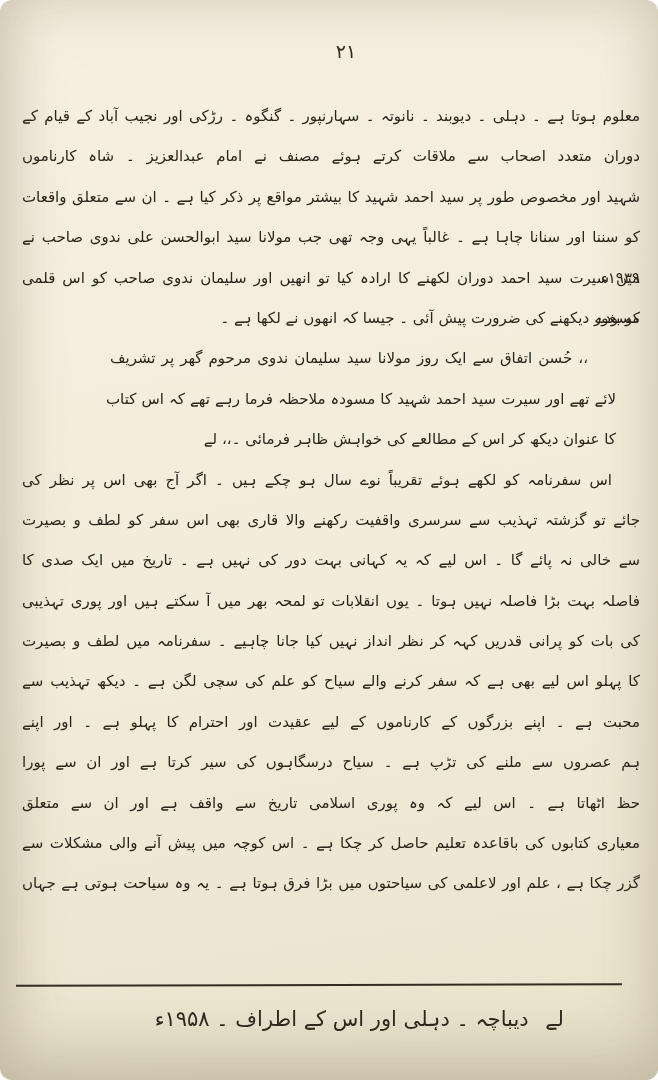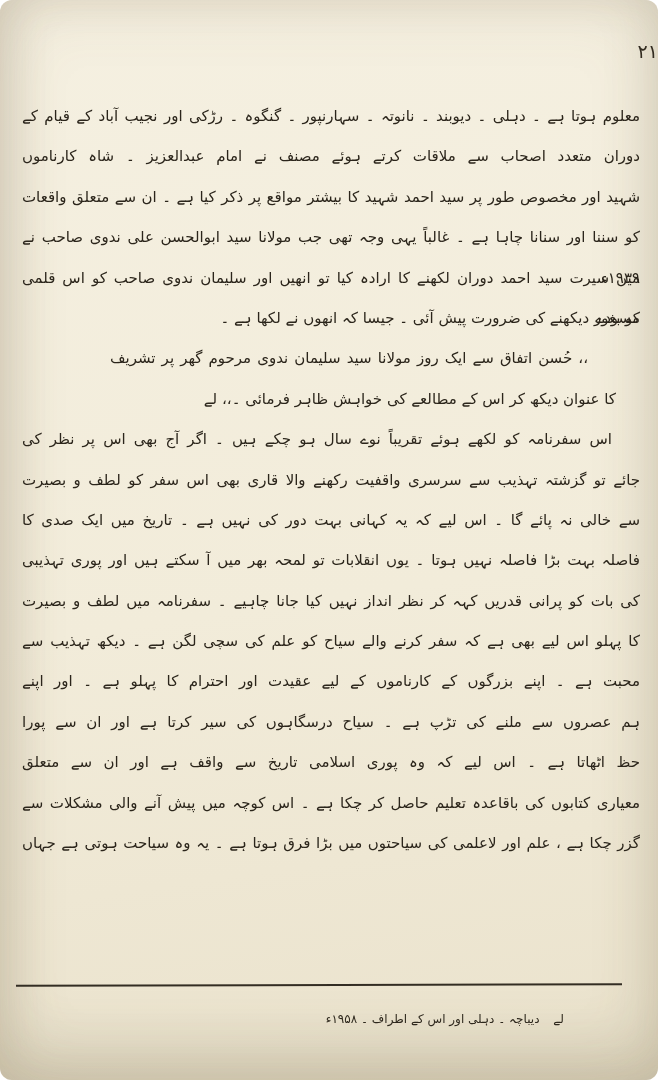--- a/index.html
+++ b/index.html
@@ -9,21 +9,21 @@
     margin:0;
     background:linear-gradient(172deg,#f5f0e1 0%,#f2ecda 55%,#eae2cc 100%);
     border-radius:12px;
     overflow:hidden;
     box-shadow:inset 0 0 70px rgba(122,104,66,.16), inset 0 -35px 60px rgba(95,84,56,.14), inset 12px 0 40px rgba(110,95,60,.08);
     font-family:"DejaVu Sans",sans-serif;
     color:#2b251b;
   }
   .page-number{
     position:absolute;top:40px;left:0;width:100%;
-    padding-left:34px;box-sizing:border-box;
+    text-align:center;padding-left:34px;box-sizing:border-box;
     font-size:19px;letter-spacing:1px;color:#332c21;
   }
   .textblock{
     position:absolute;top:96px;right:18px;left:22px;
     direction:rtl;
   }
   .line{
     height:40.4px;line-height:40.4px;
     font-size:15px;
     direction:rtl;
@@ -38,40 +38,41 @@
   .line.q1{padding-right:52px;padding-left:88px;}
   .line.q{padding-right:24px;padding-left:84px;}
   .line.qend{padding-right:24px;padding-left:84px;text-align:center;text-align-last:right;}
   .footnote-divider{
     position:absolute;top:984px;left:16px;right:36px;
     height:2px;background:#332d23;
     transform:rotate(-0.12deg);
   }
   .footnote{
     position:absolute;top:1002px;right:94px;
-    direction:rtl;font-size:12px;line-height:34px;color:#2e281d;
+    direction:rtl;font-size:21px;line-height:34px;color:#2e281d;
     white-space:nowrap;
   }
   .footnote .marker{margin-left:10px;}
 </style>
 </head>
 <body>
 
 <div class="page">
 
   <div class="page-number">۲۱</div>
 
   <div class="textblock">
       <div class="line j">معلوم ہوتا ہے ۔ دہلی ۔ دیوبند ۔ نانوتہ ۔ سہارنپور ۔ گنگوہ ۔ رڑکی اور نجیب آباد کے قیام کے</div>
       <div class="line j">دوران متعدد اصحاب سے ملاقات کرتے ہوئے مصنف نے امام عبدالعزیز ۔ شاہ کارناموں</div>
       <div class="line j">شہید اور مخصوص طور پر سید احمد شہید کا بیشتر مواقع پر ذکر کیا ہے ۔ ان سے متعلق واقعات</div>
       <div class="line j">کو سننا اور سنانا چاہا ہے ۔ غالباً یہی وجہ تھی جب مولانا سید ابوالحسن علی ندوی صاحب نے ۱۹۳۹ء</div>
       <div class="line j">میں سیرت سید احمد دوران لکھنے کا ارادہ کیا تو انھیں اور سلیمان ندوی صاحب کو اس قلمی مسودے</div>
       <div class="line end">کو بغور دیکھنے کی ضرورت پیش آئی ۔ جیسا کہ انھوں نے لکھا ہے ۔</div>
       <div class="line q1">،، حُسن اتفاق سے ایک روز مولانا سید سلیمان ندوی مرحوم گھر پر تشریف</div>
+      <div class="line q">لائے تھے اور سیرت سید احمد شہید کا مسودہ ملاحظہ فرما رہے تھے کہ اس کتاب</div>
       <div class="line qend">کا عنوان دیکھ کر اس کے مطالعے کی خواہش ظاہر فرمائی ۔،، لے</div>
       <div class="line p1">اس سفرنامہ کو لکھے ہوئے تقریباً نوے سال ہو چکے ہیں ۔ اگر آج بھی اس پر نظر کی</div>
       <div class="line j">جائے تو گزشتہ تہذیب سے سرسری واقفیت رکھنے والا قاری بھی اس سفر کو لطف و بصیرت</div>
       <div class="line j">سے خالی نہ پائے گا ۔ اس لیے کہ یہ کہانی بہت دور کی نہیں ہے ۔ تاریخ میں ایک صدی کا</div>
       <div class="line j">فاصلہ بہت بڑا فاصلہ نہیں ہوتا ۔ یوں انقلابات تو لمحہ بھر میں آ سکتے ہیں اور پوری تہذیبی</div>
       <div class="line j">کی بات کو پرانی قدریں کہہ کر نظر انداز نہیں کیا جانا چاہیے ۔ سفرنامہ میں لطف و بصیرت</div>
       <div class="line j">کا پہلو اس لیے بھی ہے کہ سفر کرنے والے سیاح کو علم کی سچی لگن ہے ۔ دیکھ تہذیب سے</div>
       <div class="line j">محبت ہے ۔ اپنے بزرگوں کے کارناموں کے لیے عقیدت اور احترام کا پہلو ہے ۔ اور اپنے</div>
       <div class="line j">ہم عصروں سے ملنے کی تڑپ ہے ۔ سیاح درسگاہوں کی سیر کرتا ہے اور ان سے پورا</div>
       <div class="line j">حظ اٹھاتا ہے ۔ اس لیے کہ وہ پوری اسلامی تاریخ سے واقف ہے اور ان سے متعلق</div>

